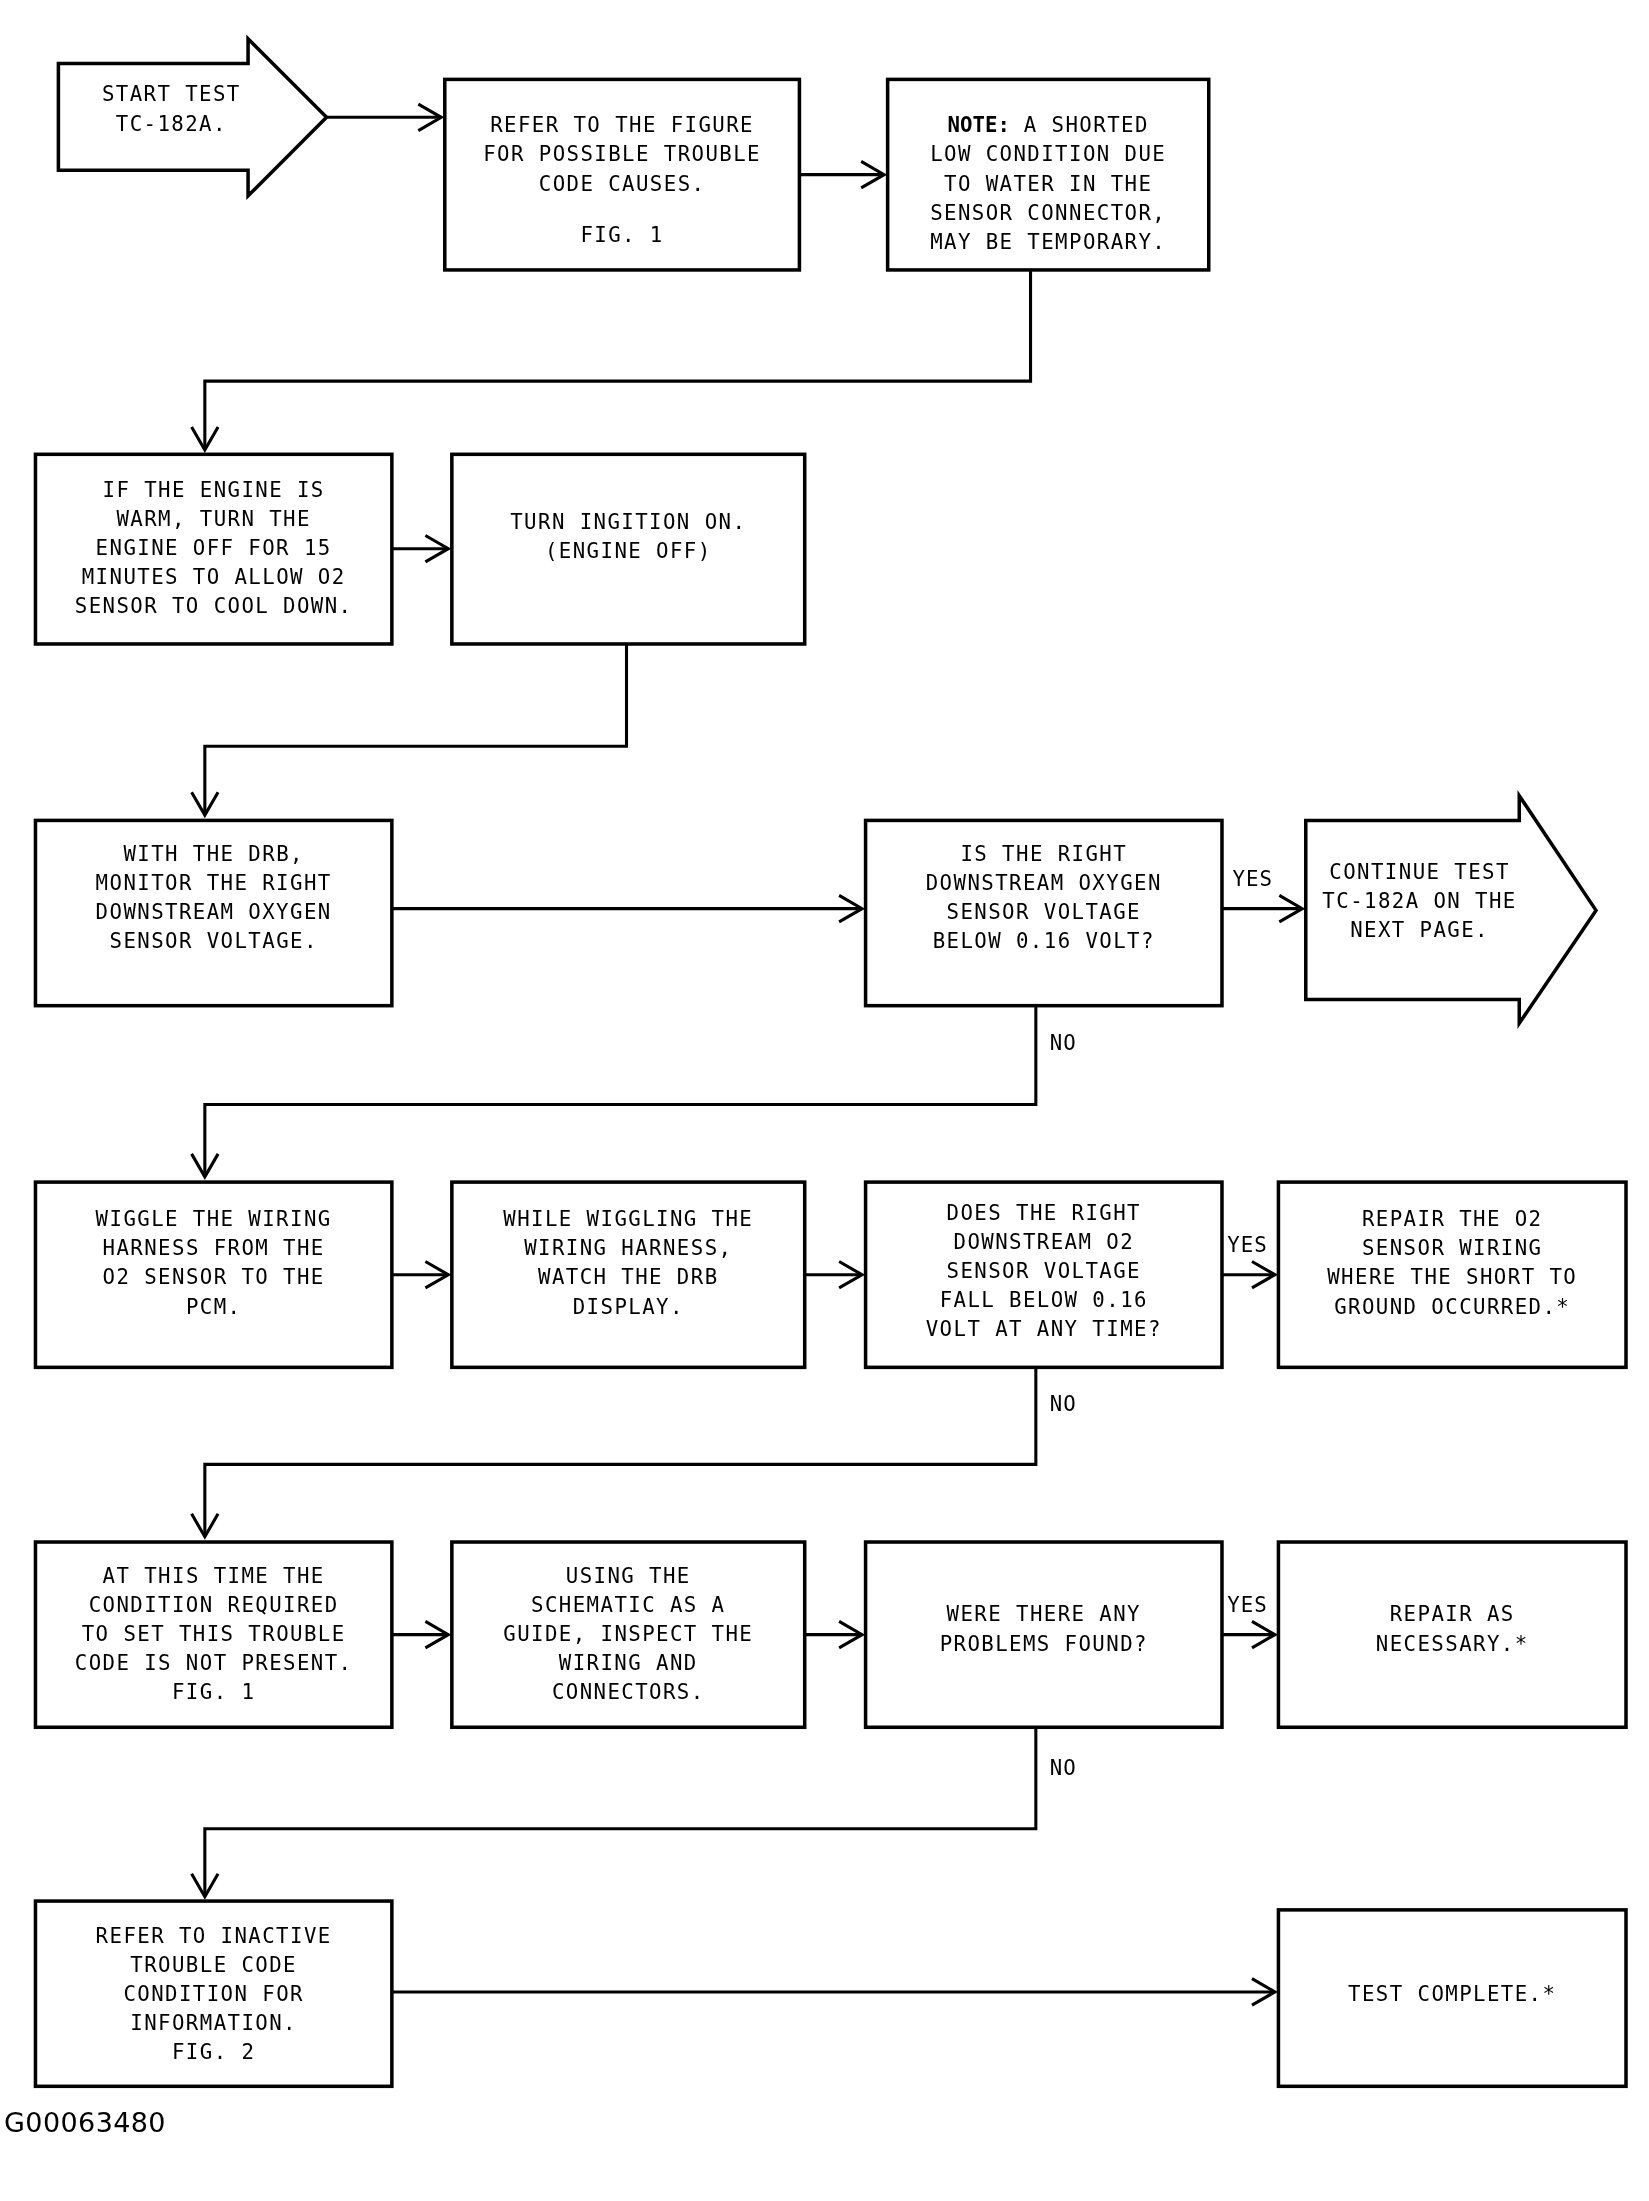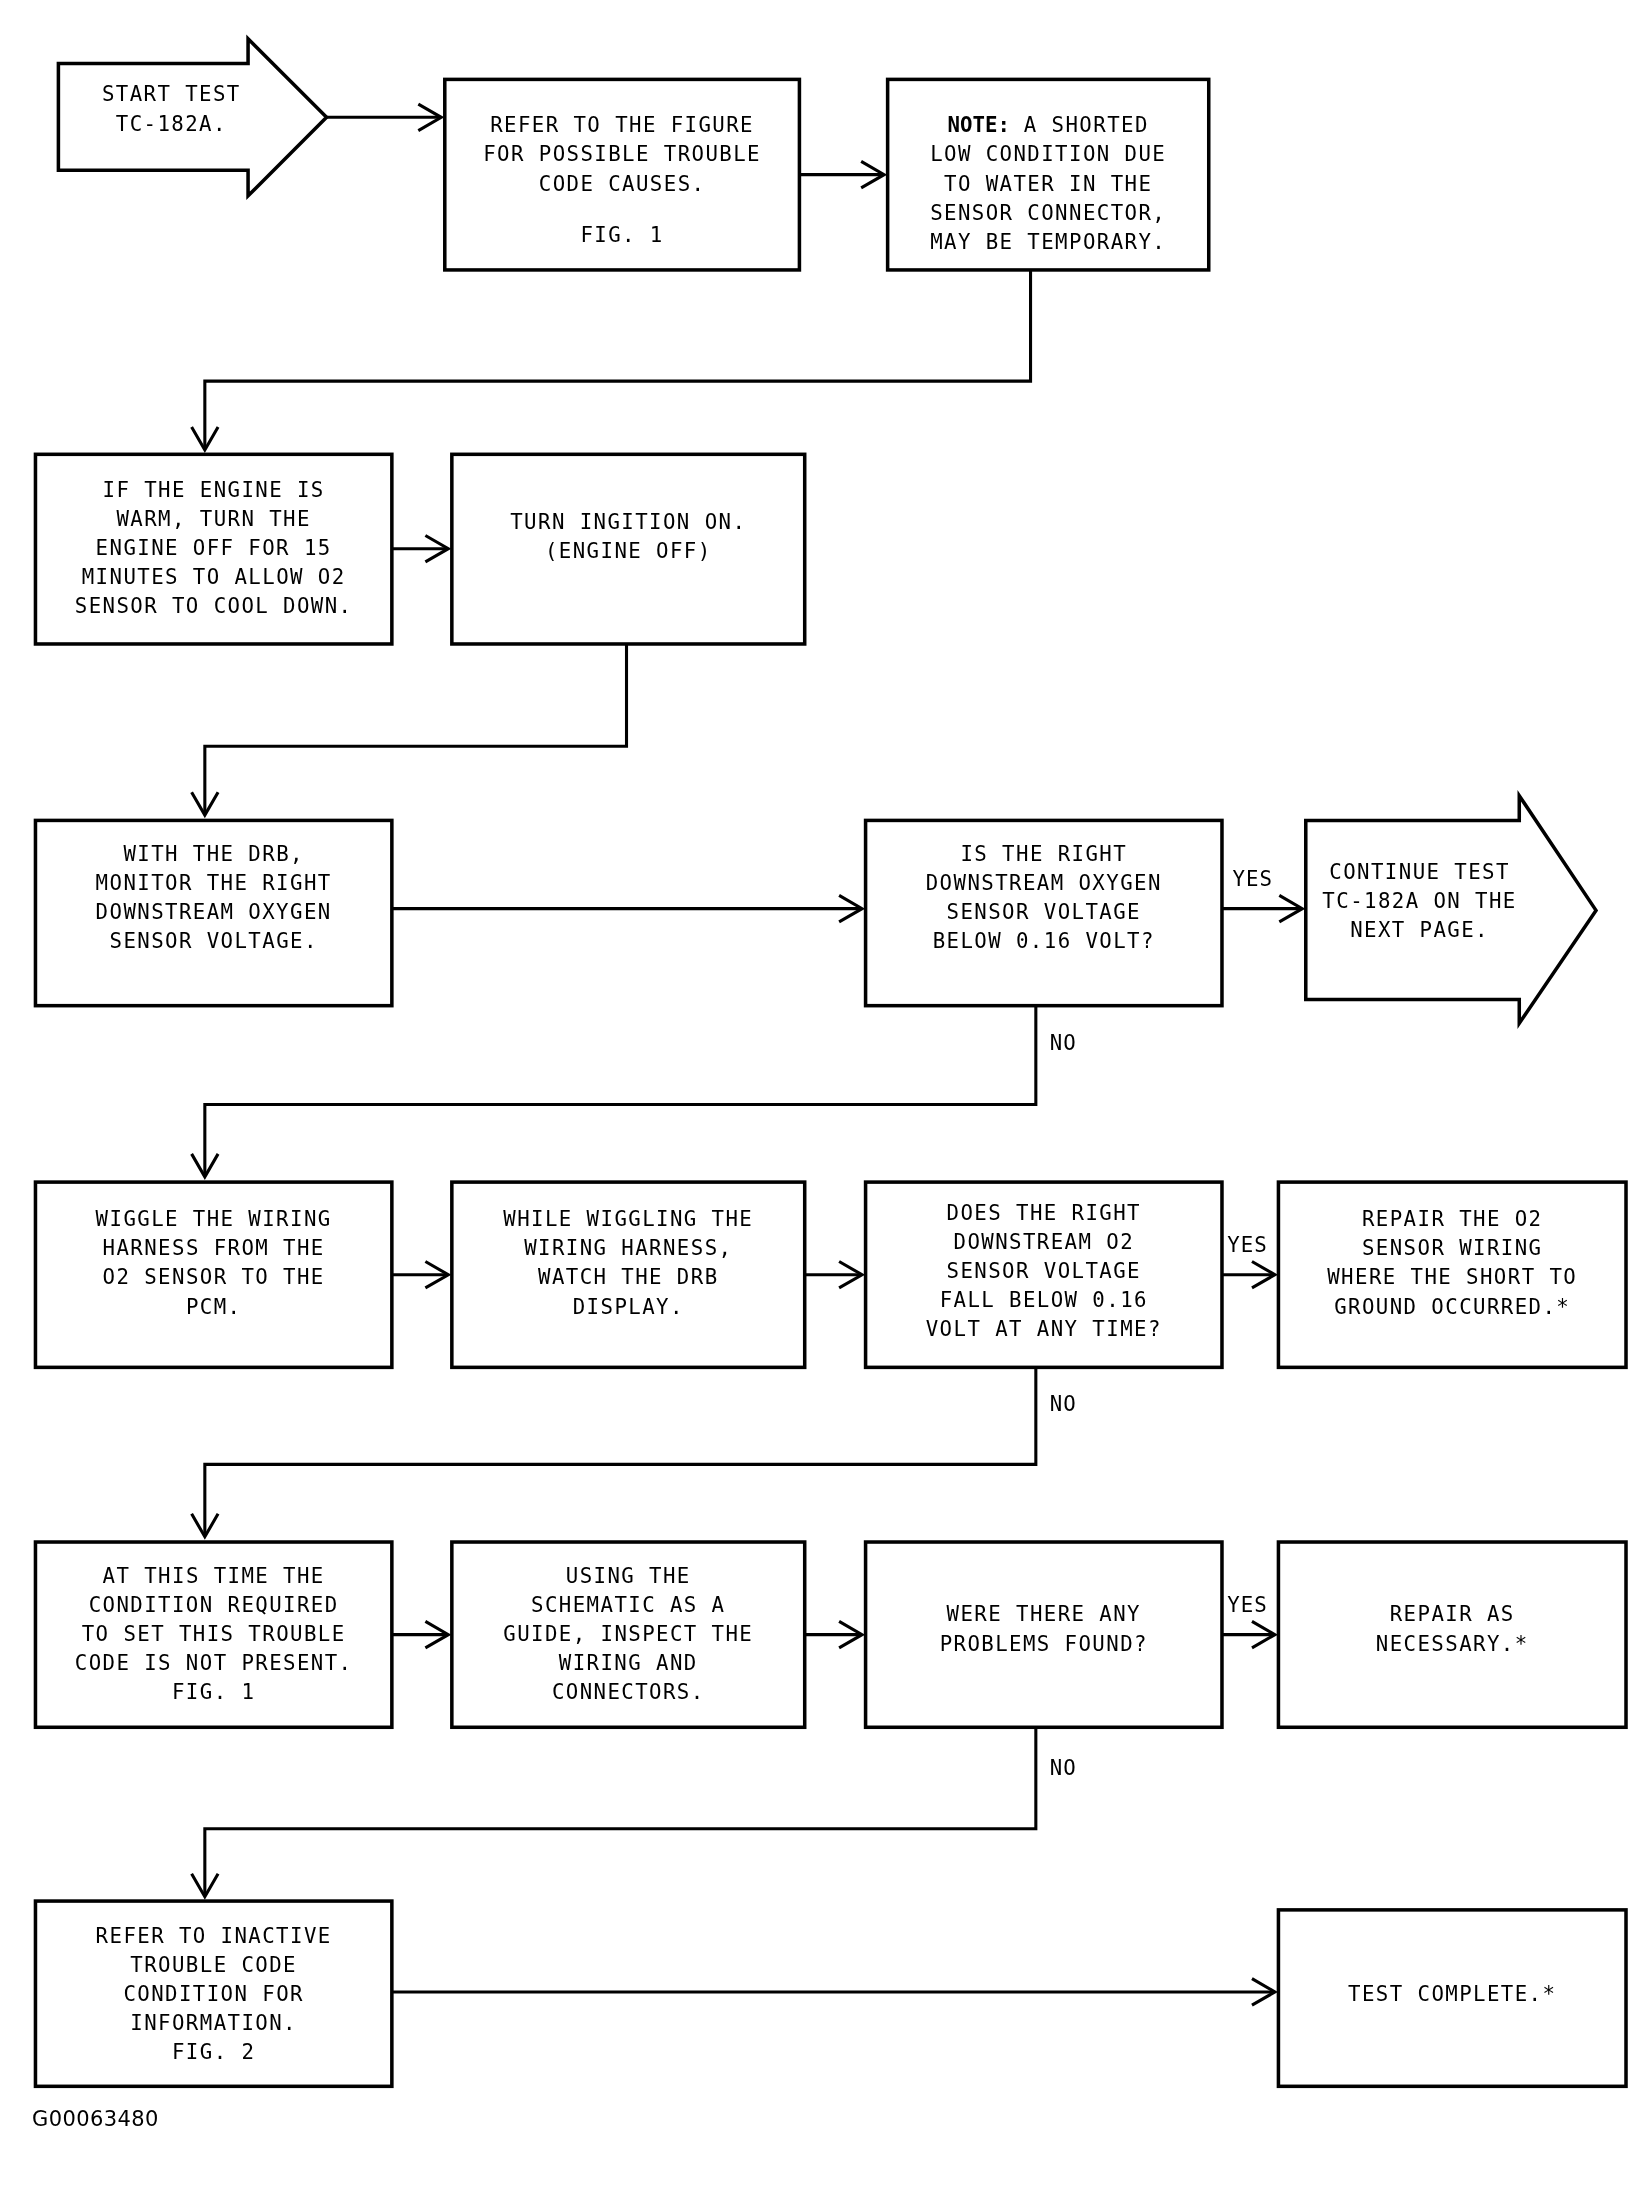--- a/index.html
+++ b/index.html
@@ -62,24 +62,24 @@
   }
   .edge-label {
     font-family: "DejaVu Sans Mono", "Liberation Mono", monospace;
     font-size: 23.5px;
     fill: #000000;
     text-anchor: middle;
     letter-spacing: 1.2px;
   }
   .fig-id {
     position: absolute;
-    left: 32px;
+    left: 4px;
     top: 2107px;
     font-family: "DejaVu Sans", "Liberation Sans", sans-serif;
-    font-size: 21px;
+    font-size: 27px;
     letter-spacing: 0.4px;
     color: #000000;
   }
 </style>
 </head>
 <body>
 
 <div id="page">
 
   <svg id="flow" viewBox="0 0 1870 2495">

